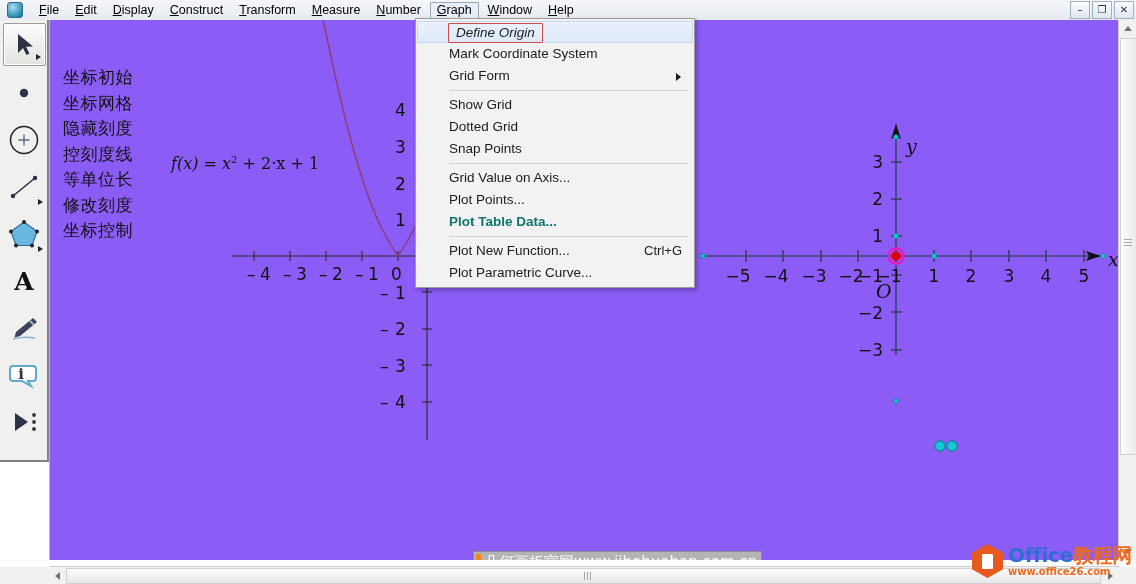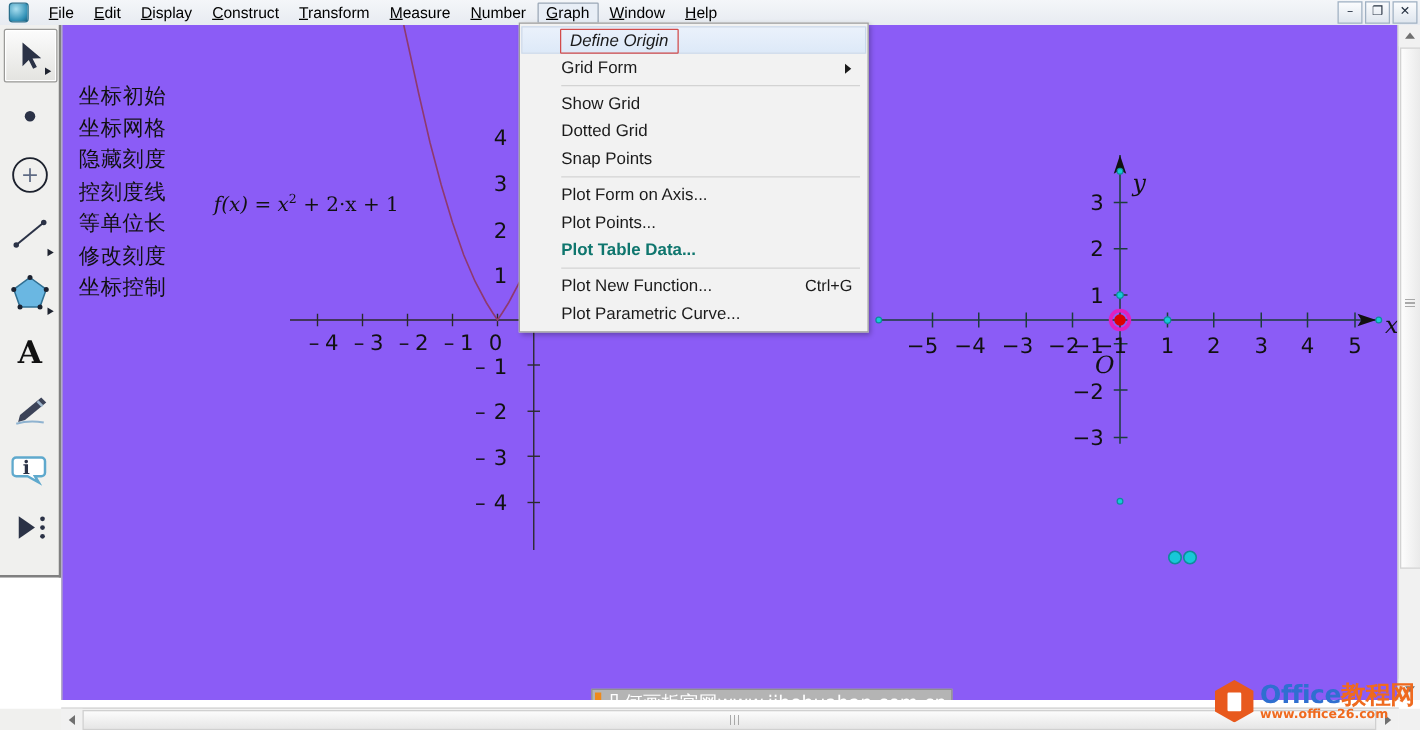--- a/index.html
+++ b/index.html
@@ -438,27 +438,28 @@
     <div class="watermark">
       <span class="bar"></span><span>几何画板官网www.jihehuaban.com.cn</span>
     </div>
   </div>
 
   <div class="menu" id="graph-menu">
     <div class="strip"></div>
   <div class="mrow hl">
         <span class="hlbox">Define Origin</span>
       </div>
+      <div class="mrow"><span>Mark Coordinate System</span></div>
       <div class="mrow"><span>Grid Form</span><span class="subarrow"></span></div>
       <div class="msep"></div>
       <div class="mrow"><span>Show Grid</span></div>
       <div class="mrow"><span>Dotted Grid</span></div>
       <div class="mrow"><span>Snap Points</span></div>
       <div class="msep"></div>
-      <div class="mrow"><span>Plot Form on Axis...</span></div>
+      <div class="mrow"><span>Grid Value on Axis...</span></div>
       <div class="mrow"><span>Plot Points...</span></div>
       <div class="mrow dim"><span>Plot Table Data...</span></div>
       <div class="msep"></div>
       <div class="mrow"><span>Plot New Function...</span><span class="accel">Ctrl+G</span></div>
       <div class="mrow"><span>Plot Parametric Curve...</span></div>
     </div>
 
   <div class="vscroll">
     <div class="sarrow" style="top:0;">
       <div class="tri" style="border-left:4px solid transparent;border-right:4px solid transparent;border-bottom:5px solid #707070;"></div>

